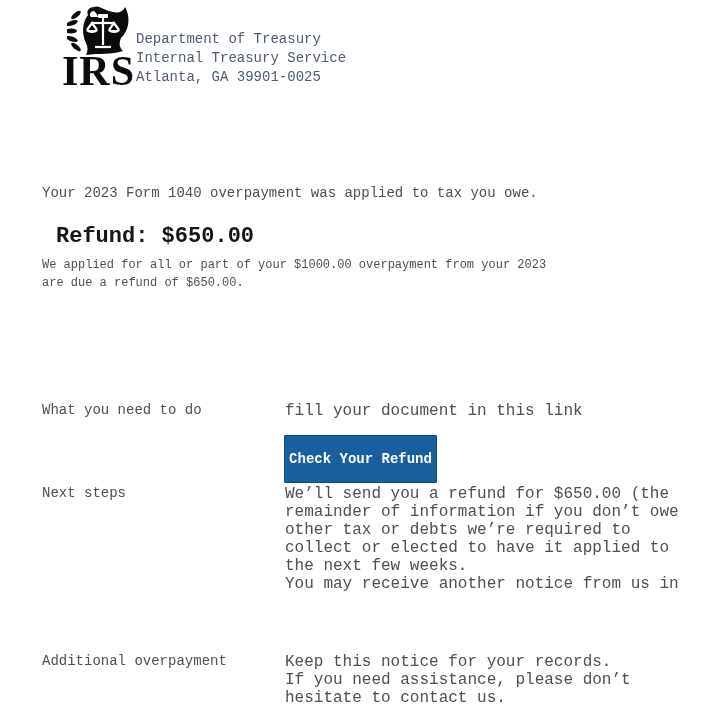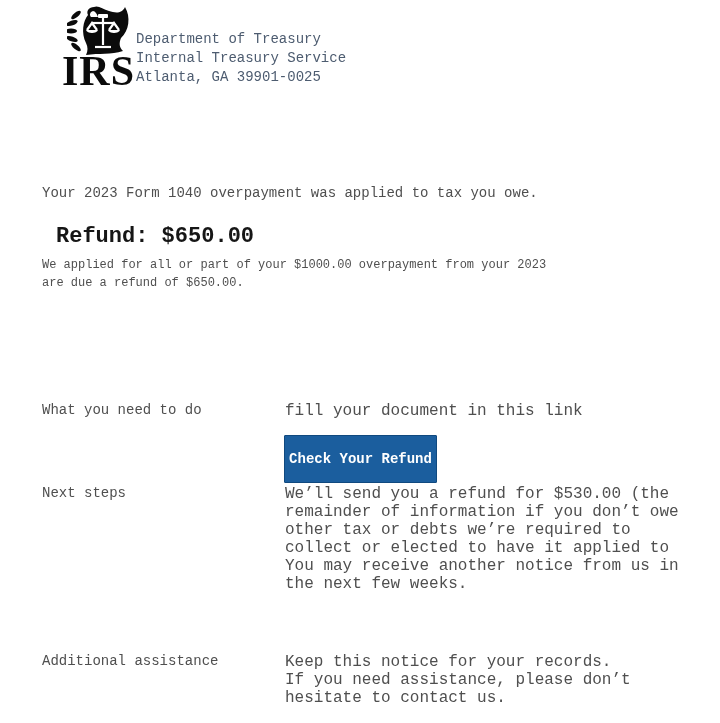--- a/index.html
+++ b/index.html
@@ -117,18 +117,18 @@
   <h1 class="refund">Refund: $650.00</h1>
 
   <div class="intro"><div>We applied for all or part of your $1000.00 overpayment from your 2023</div><div>are due a refund of $650.00.</div></div>
 
   <div class="label label-action">What you need to do</div>
   <div class="value value-action">fill your document in this link</div>
 
   <a href="#" class="btn">Check Your Refund</a>
 
   <div class="label label-next">Next steps</div>
-  <div class="value value-next"><div>We’ll send you a refund for $530.00 (the</div><div>remainder of information if you don’t owe</div><div>other tax or debts we’re required to</div><div>collect or elected to have it applied to</div><div>You may receive another notice from us in</div><div>the next few weeks.</div></div>
+  <div class="value value-next"><div>We’ll send you a refund for $650.00 (the</div><div>remainder of information if you don’t owe</div><div>other tax or debts we’re required to</div><div>collect or elected to have it applied to</div><div>the next few weeks.</div><div>You may receive another notice from us in</div></div>
 
-  <div class="label label-additional">Additional assistance</div>
+  <div class="label label-additional">Additional overpayment</div>
   <div class="value value-additional"><div>Keep this notice for your records.</div><div>If you need assistance, please don’t</div><div>hesitate to contact us.</div></div>
 
 </div>
 
 </body></html>

